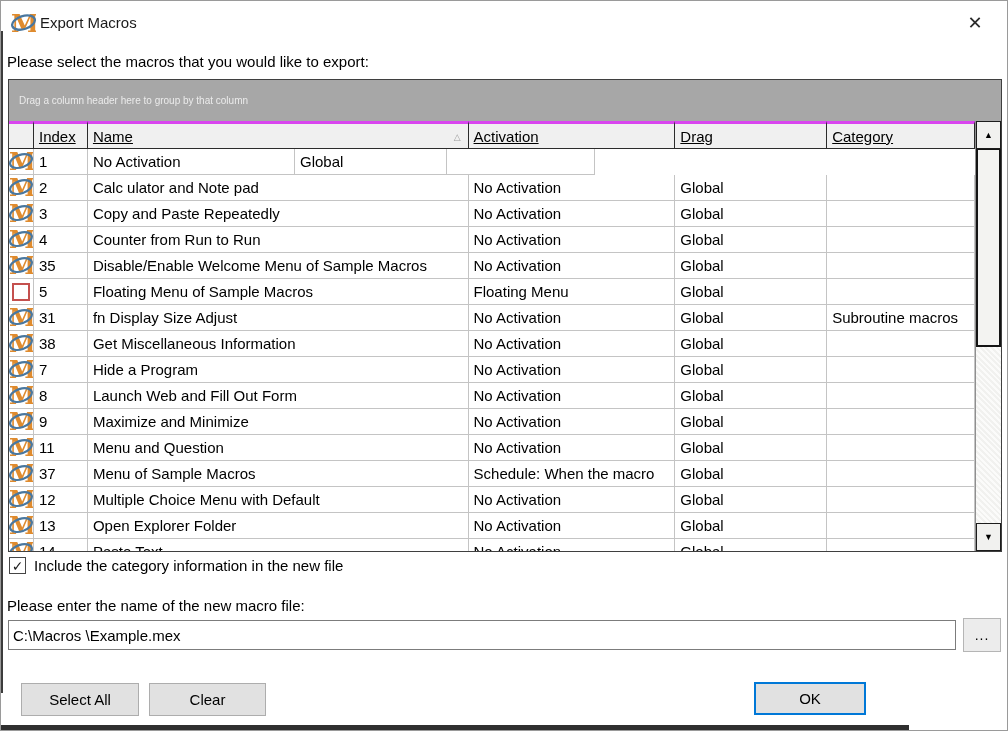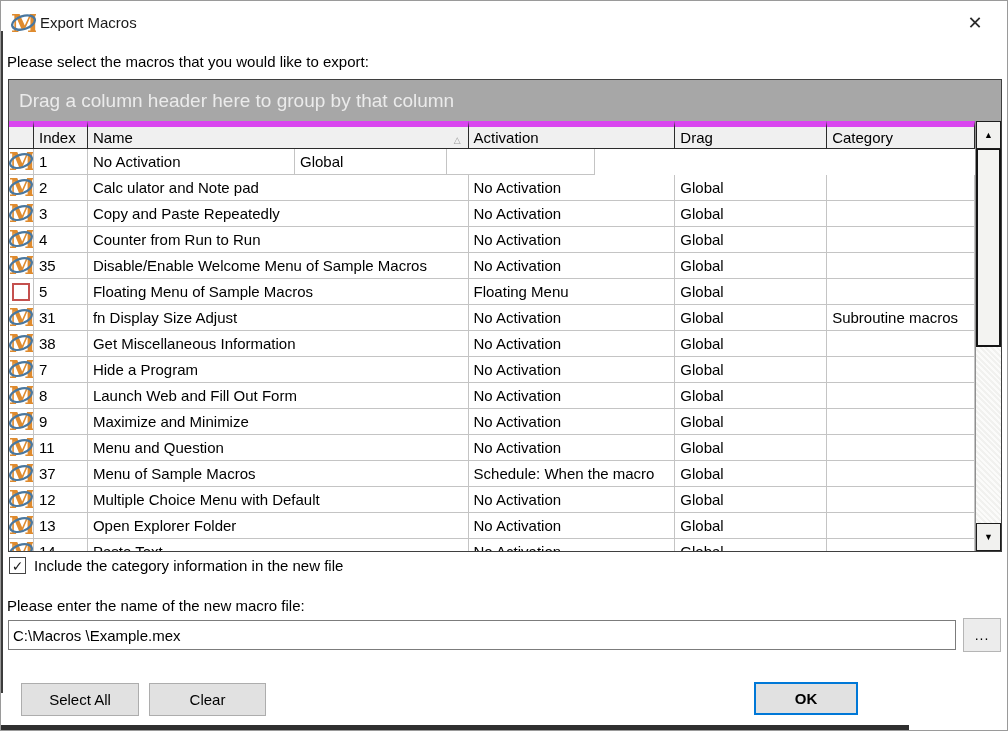--- a/index.html
+++ b/index.html
@@ -13,29 +13,29 @@
   .close-btn { position:absolute; left:954px; top:6px; width:40px; height:32px;
                display:flex; align-items:center; justify-content:center;
                font-size:18px; color:#2b2b2b; cursor:default; }
 
   .prompt { position:absolute; left:6px; top:52px; font-size:15px; color:#000; }
 
   
   .grid { position:absolute; left:7px; top:78px; width:994px; height:473px;
           border:1px solid #3f3f3f; box-sizing:border-box;
           display:flex; flex-direction:column; background:#fff; }
-  .band { flex:0 0 41px; background:#a7a7a7; color:#ebebeb; font-size:19px;
+  .band { flex:0 0 41px; background:#a7a7a7; color:#ebebeb; font-size:10px;
           display:flex; align-items:center; padding-left:10px; }
   .table-zone { display:flex; flex:1 1 auto; min-height:0; }
   .table { width:967px; display:flex; flex-direction:column; overflow:hidden; }
   .header-row { display:flex; flex:0 0 28px; height:28px; background:#f0f0f0; }
-  .hcell { box-sizing:border-box; border-top:6px solid #d946ef; border-bottom:1px solid #2b2b2b;
+  .hcell { box-sizing:border-box; border-top:3px solid #d946ef; border-bottom:1px solid #2b2b2b;
            border-right:1px solid #2b2b2b; font-size:15px; color:#000;
            display:flex; align-items:center; padding-left:5px; position:relative;
-           white-space:nowrap; overflow:hidden; }
+           white-space:nowrap; overflow:hidden;text-decoration:underline; }
   .row { display:flex; flex:0 0 26px; height:26px; background:#fff; }
   .cell { box-sizing:border-box; border-right:1px solid #c4c4c4; border-bottom:1px solid #c4c4c4;
           font-size:15px; color:#000; display:flex; align-items:center; padding-left:5px;
           white-space:nowrap; overflow:hidden; }
   .check { padding:0; justify-content:center; }
   .c0{width:25px} .c1{width:54px} .c2{width:381px} .c3{width:207px} .c4{width:152px} .c5{width:148px}
   .sort-tri { position:absolute; right:7px; top:9px; font-size:9px; color:#9d9d9d; line-height:1; }
   .mx { width:24px; height:24px; display:block; }
   .unchecked-box { width:18px; height:18px; background:#fff; border:2px solid #c4504e; box-sizing:border-box; }
   .partial-clip { flex:1 1 auto; min-height:0; overflow:hidden; }
@@ -63,21 +63,21 @@
   .browse-btn { position:absolute; left:962px; top:617px; width:38px; height:34px;
                 background:#ececec; border:1px solid #b5b5b5; box-sizing:border-box;
                 display:flex; align-items:center; justify-content:center; font-size:14px;
                 letter-spacing:1px; color:#000; }
 
   .btn { position:absolute; height:33px; background:#e1e1e1; border:1px solid #adadad;
          box-sizing:border-box; display:flex; align-items:center; justify-content:center;
          font-size:15px; color:#000;margin-left:6px; }
   .btn-select-all { left:14px;  top:682px; width:118px; }
   .btn-clear      { left:142px; top:682px; width:117px; }
-  .btn-ok         { left:747px; top:681px; width:104px; border:2px solid #0078d7;font-weight:bold; }
+  .btn-ok         { left:747px; top:681px; width:112px; border:2px solid #0078d7; }
   .btn-cancel     { left:876px; top:681px; width:118px; }
 
   
   .left-edge   { position:absolute; left:0; top:30px; width:2px; height:662px; background:#3c3c3c; }
   .bottom-edge { position:absolute; left:0; top:724px; width:908px; height:5px; background:#2f2f2f; }
 </style>
 </head>
 <body>
 
 <div class="dialog">

